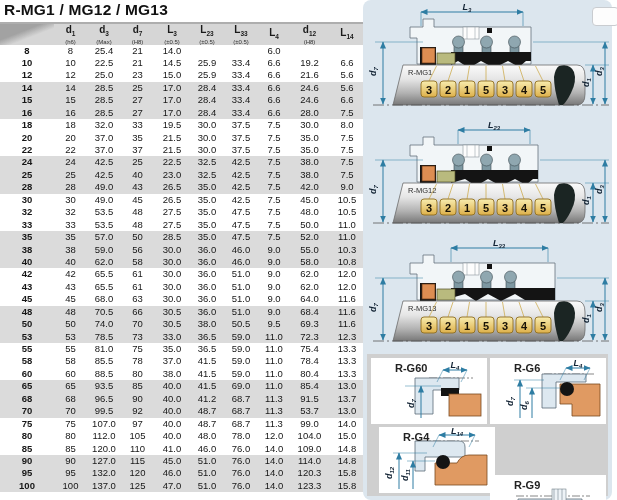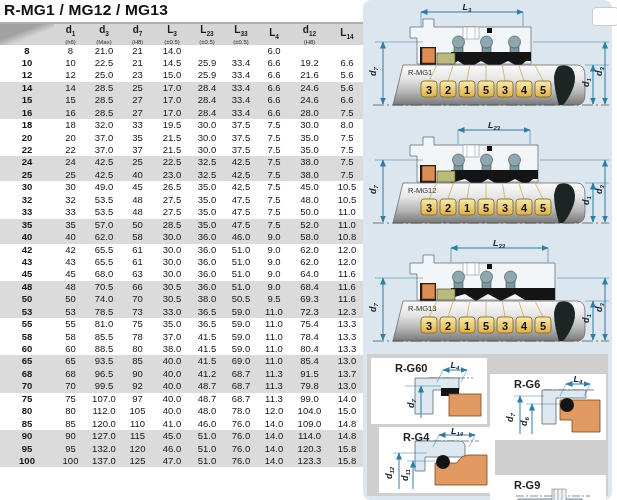--- a/index.html
+++ b/index.html
@@ -32,21 +32,21 @@
     position:absolute;left:363px;top:0;width:249px;height:500px;
     background:#dce6ee;border-radius:8px;
   }
   .edge-strip{position:absolute;left:612px;top:0;width:5px;height:500px;background:#fff;}
   .edge-tab{position:absolute;left:592px;top:7px;width:25px;height:17px;background:#fdfdfd;border:1px solid #c9ccd0;border-radius:4px;}
   .diag{position:absolute;left:0;width:249px;height:114px;}
   .d1{top:2px;} .d2{top:120px;} .d3{top:238px;}
   .details{position:absolute;left:4px;top:354px;width:241px;height:142px;background:#cfcfcf;}
   .card{position:absolute;width:116px;height:66px;background:#fff;}
   .card .card-label{position:absolute;left:8px;top:4px;font-size:11px;font-weight:800;color:#222;padding-left:16px;}
-  .c0{left:4px;top:4px;} .c1{left:123px;top:20px;} .c2{left:4px;top:73px;margin-left:8px;} .c3{left:123px;top:73px;margin-top:48px;}
+  .c0{left:4px;top:4px;} .c1{left:123px;top:4px;} .c2{left:4px;top:73px;margin-left:8px;} .c3{left:123px;top:73px;margin-top:48px;}
   svg text{font-family:"Liberation Sans",sans-serif;}
   .dim-label{font-size:9px;font-style:italic;font-weight:700;fill:#123;}
   .dim-label .sub{font-size:6px;}
   .shaft-label{font-size:7.5px;fill:#2c2c2c;}
   .chip-num{font-size:11px;font-weight:800;fill:#181206;text-anchor:middle;}
 </style>
 </head>
 <body>
 
 <div class="page-title">R-MG1 / MG12 / MG13</div>
@@ -106,21 +106,21 @@
           <th>
             <span class="h-main">L<sub>14</sub></span>
             <span class="h-tol"></span>
           </th>
         </tr>
       </thead>
     <tbody>
         <tr>
           <td class="rowhead">8</td>
           <td>8</td>
-          <td>21.0</td>
+          <td>25.4</td>
           <td>21</td>
           <td>14.0</td>
           <td></td>
           <td></td>
           <td>6.0</td>
           <td></td>
           <td></td>
         </tr>
         <tr>
           <td class="rowhead">10</td>
@@ -235,20 +235,32 @@
           <td>25</td>
           <td>42.5</td>
           <td>40</td>
           <td>23.0</td>
           <td>32.5</td>
           <td>42.5</td>
           <td>7.5</td>
           <td>38.0</td>
           <td>7.5</td>
         </tr>
+        <tr class="striped">
+          <td class="rowhead">28</td>
+          <td>28</td>
+          <td>49.0</td>
+          <td>43</td>
+          <td>26.5</td>
+          <td>35.0</td>
+          <td>42.5</td>
+          <td>7.5</td>
+          <td>42.0</td>
+          <td>9.0</td>
+        </tr>
         <tr>
           <td class="rowhead">30</td>
           <td>30</td>
           <td>49.0</td>
           <td>45</td>
           <td>26.5</td>
           <td>35.0</td>
           <td>42.5</td>
           <td>7.5</td>
           <td>45.0</td>
@@ -282,20 +294,32 @@
           <td class="rowhead">35</td>
           <td>35</td>
           <td>57.0</td>
           <td>50</td>
           <td>28.5</td>
           <td>35.0</td>
           <td>47.5</td>
           <td>7.5</td>
           <td>52.0</td>
           <td>11.0</td>
+        </tr>
+        <tr class="striped">
+          <td class="rowhead">38</td>
+          <td>38</td>
+          <td>59.0</td>
+          <td>56</td>
+          <td>30.0</td>
+          <td>36.0</td>
+          <td>46.0</td>
+          <td>9.0</td>
+          <td>55.0</td>
+          <td>10.3</td>
         </tr>
         <tr class="striped">
           <td class="rowhead">40</td>
           <td>40</td>
           <td>62.0</td>
           <td>58</td>
           <td>30.0</td>
           <td>36.0</td>
           <td>46.0</td>
           <td>9.0</td>
@@ -436,21 +460,21 @@
         </tr>
         <tr class="striped">
           <td class="rowhead">70</td>
           <td>70</td>
           <td>99.5</td>
           <td>92</td>
           <td>40.0</td>
           <td>48.7</td>
           <td>68.7</td>
           <td>11.3</td>
-          <td>79.8</td>
+          <td>53.7</td>
           <td>13.0</td>
         </tr>
         <tr>
           <td class="rowhead">75</td>
           <td>75</td>
           <td>107.0</td>
           <td>97</td>
           <td>40.0</td>
           <td>48.7</td>
           <td>68.7</td>

